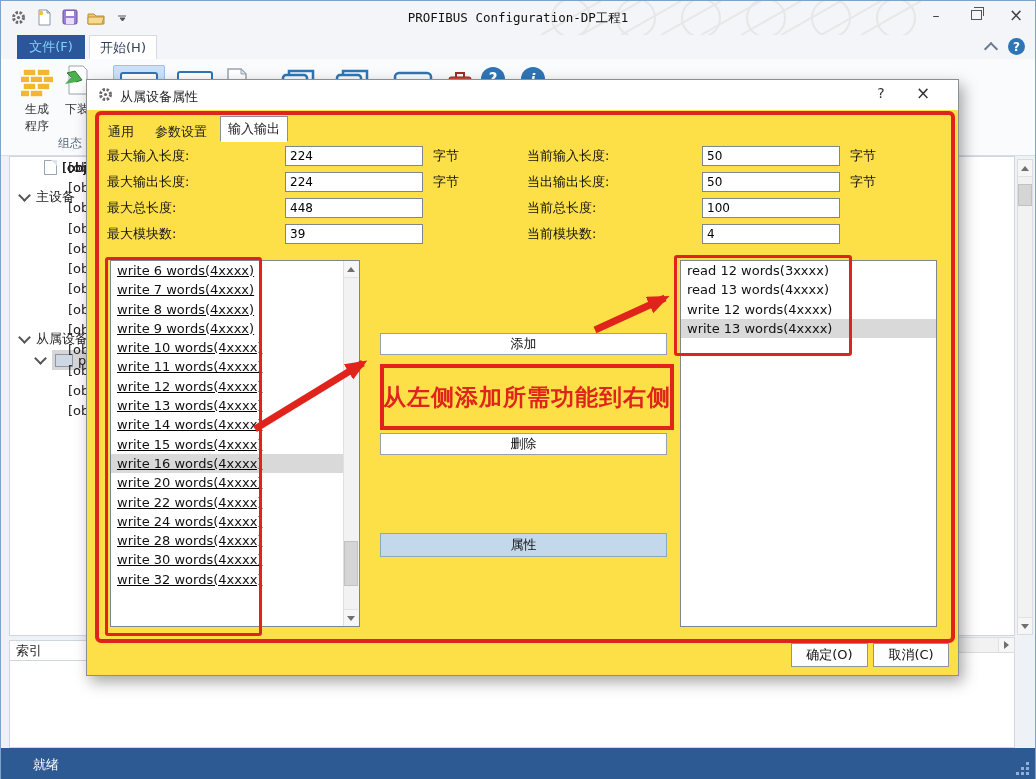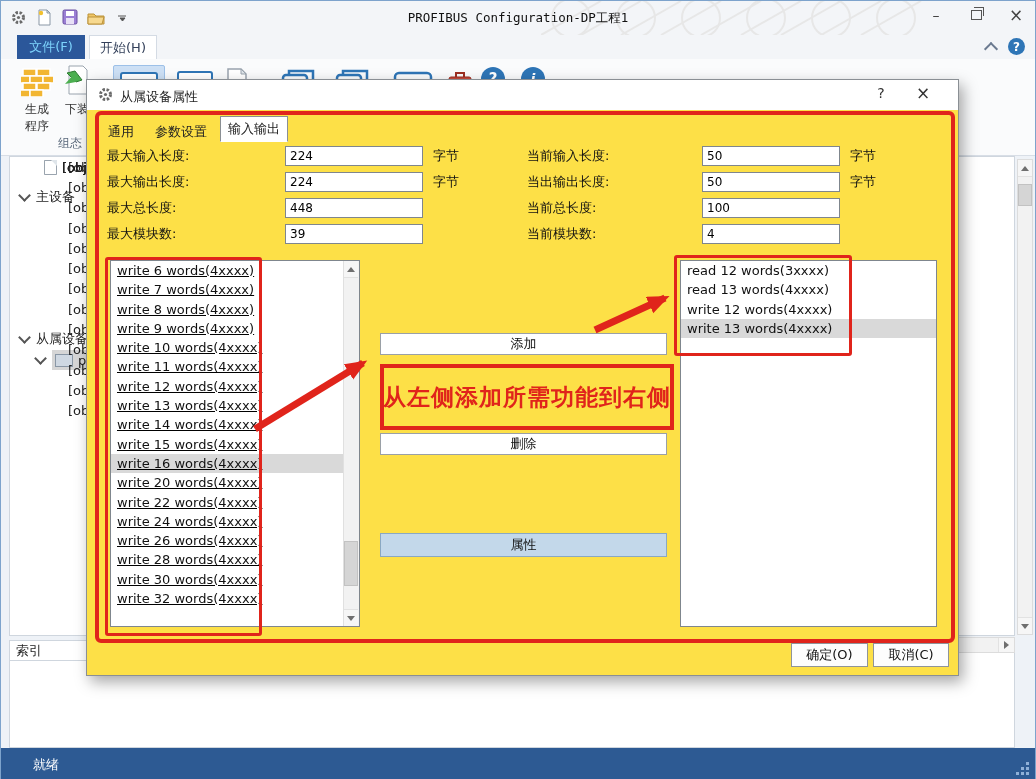--- a/index.html
+++ b/index.html
@@ -453,21 +453,20 @@
 
           <div class="litem sel">write 16 words(4xxxx)</div>
 
 
           <div class="litem">write 20 words(4xxxx)</div>
 
           <div class="litem">write 22 words(4xxxx)</div>
 
           <div class="litem">write 24 words(4xxxx)</div>
 
-          <div class="litem">write 26 words(4xxxx)</div>
 
           <div class="litem">write 28 words(4xxxx)</div>
 
           <div class="litem">write 30 words(4xxxx)</div>
 
           <div class="litem">write 32 words(4xxxx)</div>
         </div>
       <div class="lscroll">
         <span class="sbtn" style="top:0;">
             <span class="tri-up"></span>

